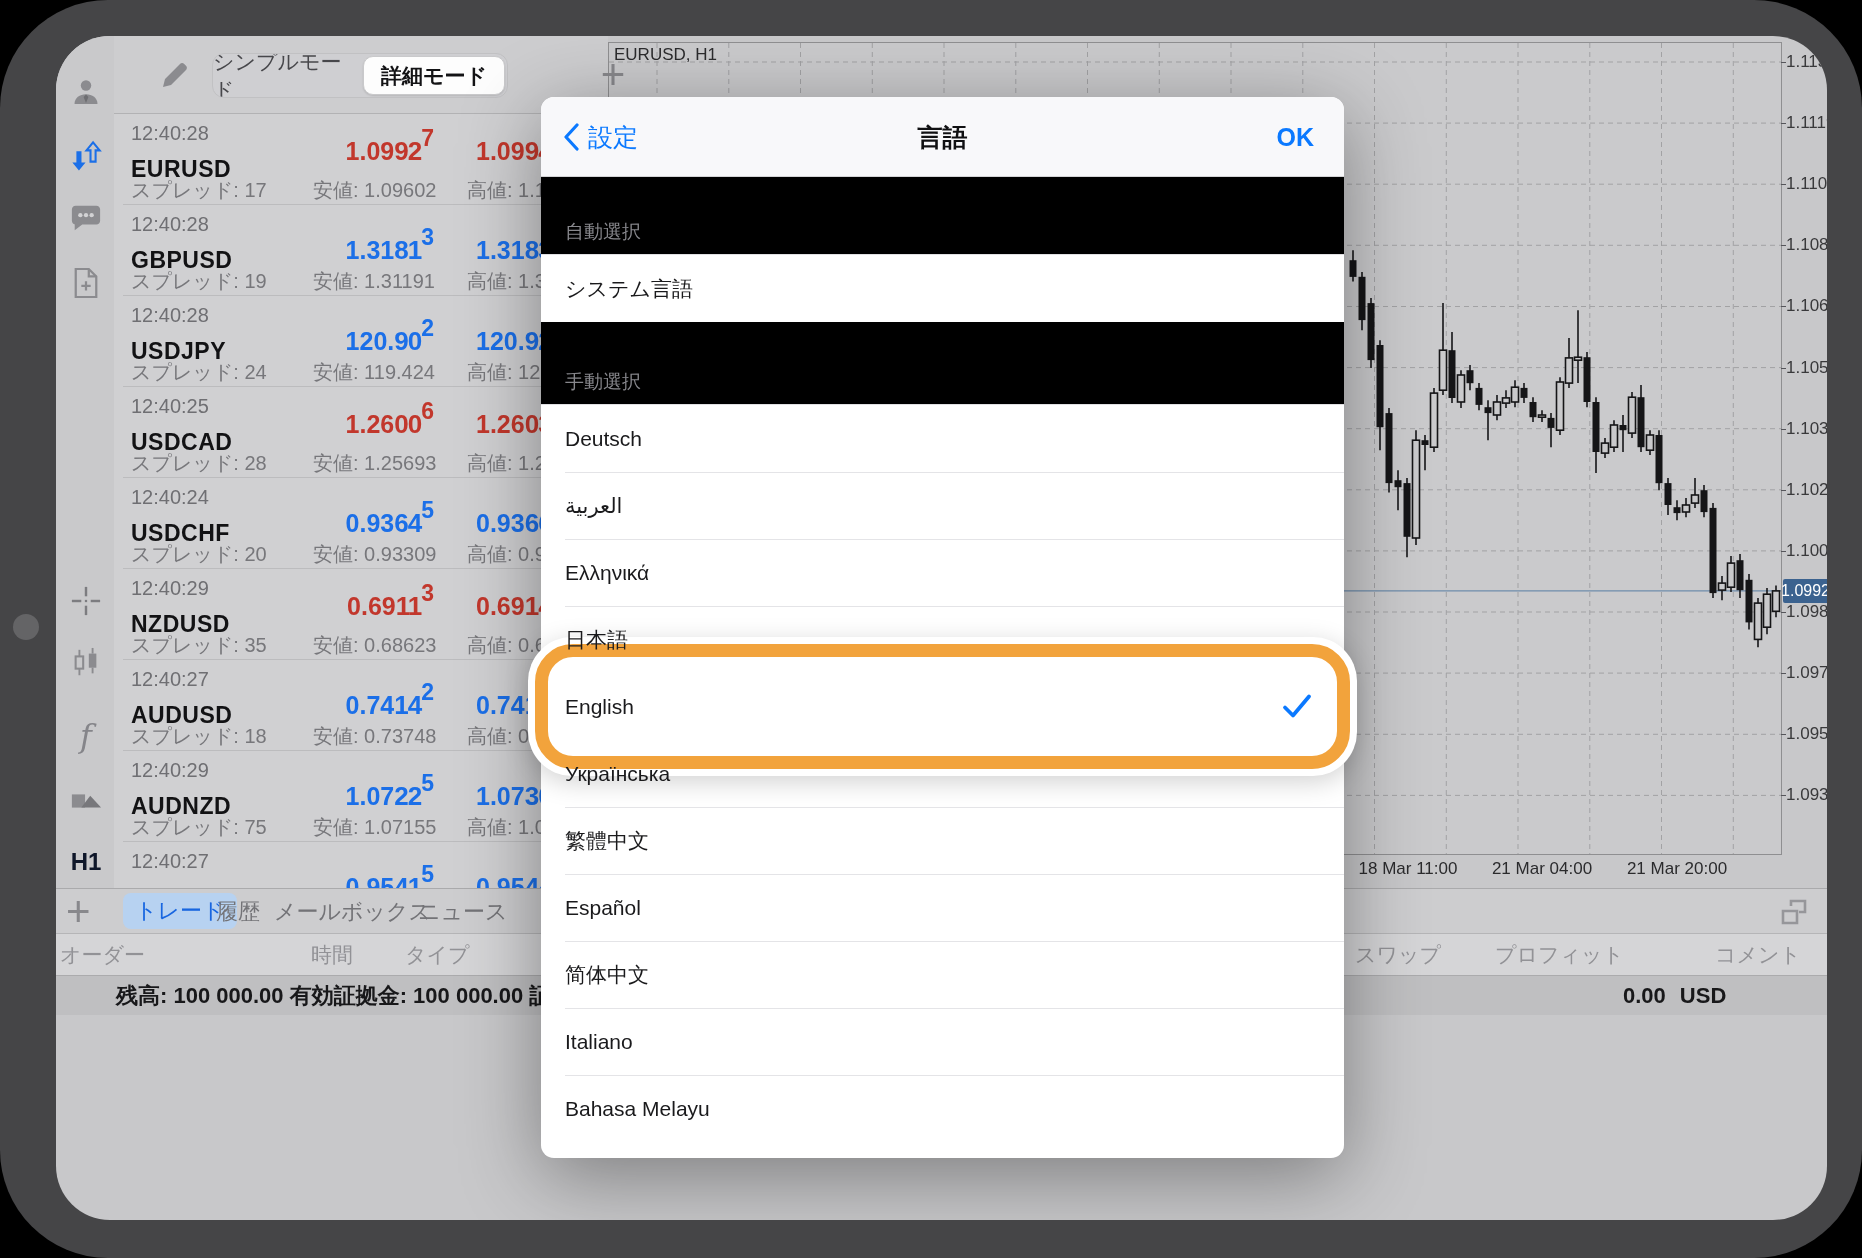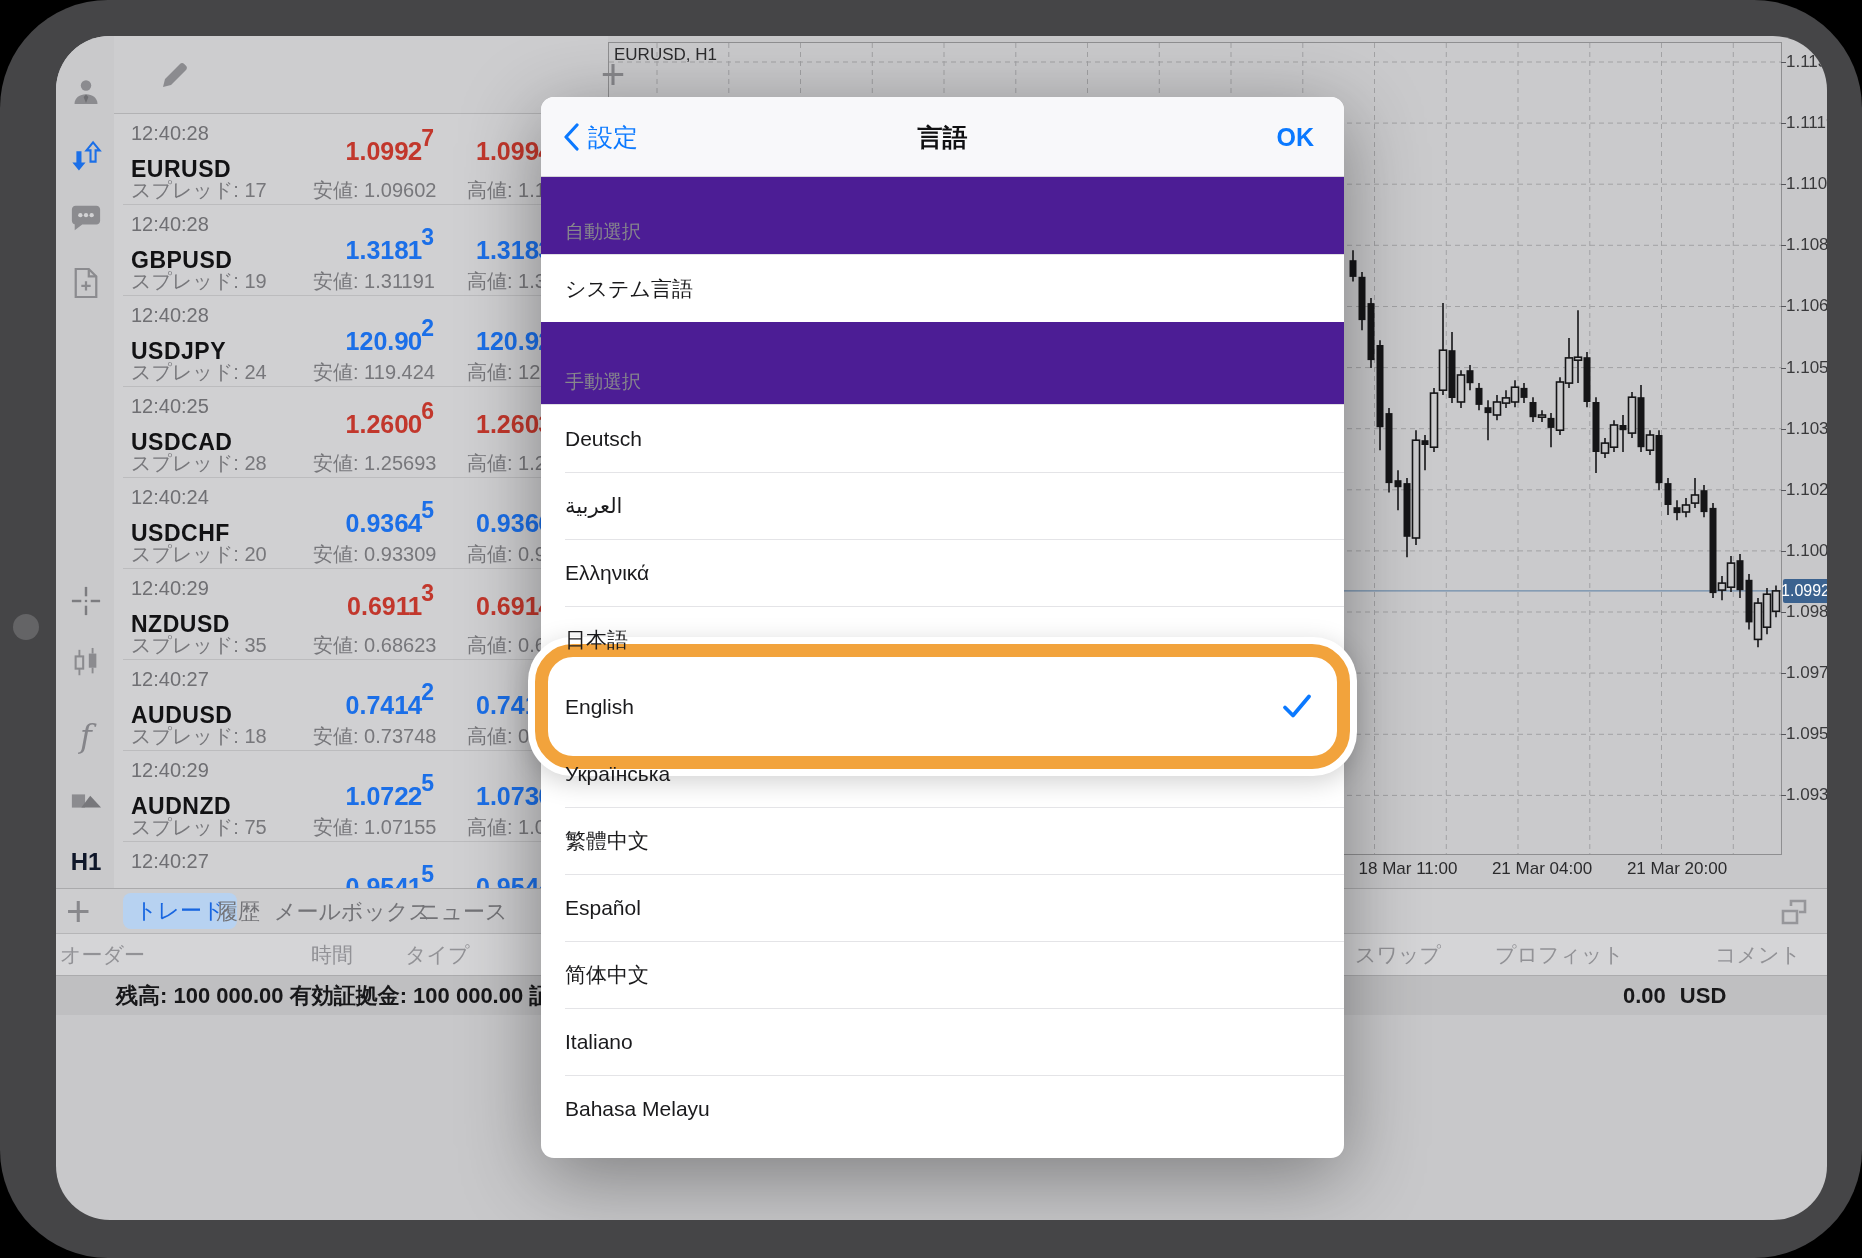--- a/index.html
+++ b/index.html
@@ -61,21 +61,21 @@
   .bal-right{position:absolute;left:1567px;top:0;line-height:40px;white-space:nowrap;}
   .bal-right span{margin-right:14px;}
 
   
   .modal{position:absolute;left:485px;top:61px;width:803px;height:1061px;background:#fff;border-radius:13px;
     box-shadow:0 18px 80px rgba(0,0,0,.38);z-index:30;}
   .m-head{position:relative;height:80px;background:#f8f8fa;border-bottom:1px solid #d4d4d6;border-radius:13px 13px 0 0;}
   .m-back{position:absolute;left:22px;top:0;height:80px;display:flex;align-items:center;gap:9px;font-size:25px;color:#0b79ff;cursor:pointer;}
   .m-title{position:absolute;left:0;right:0;top:0;height:80px;display:flex;align-items:center;justify-content:center;font-size:25px;font-weight:bold;color:#101012;}
   .m-ok{position:absolute;right:30px;top:0;height:80px;display:flex;align-items:center;font-size:25px;font-weight:bold;color:#0b79ff;cursor:pointer;}
-  .m-band{height:78px;background:#4c1d95;display:flex;align-items:flex-end;padding:0 0 9px 24px;font-size:19px;color:#87878c;border-bottom:1px solid #e0e0e3;}
+  .m-band{height:78px;background:#000000;display:flex;align-items:flex-end;padding:0 0 9px 24px;font-size:19px;color:#87878c;border-bottom:1px solid #e0e0e3;}
   .m-band.b2{height:83px;}
   .lrow{position:relative;height:67px;font-size:21px;color:#1a1a1c;cursor:pointer;border-radius:12px;}
   .lrow .lab{position:absolute;left:24px;top:0;line-height:67px;z-index:2;}
   .lsep{position:absolute;left:24px;right:0;top:0;height:1px;background:#e4e4e7;}
   .halo{position:absolute;left:-13px;right:-13px;top:-36px;bottom:-36px;background:#fff;border-radius:44px;box-shadow:0 6px 26px rgba(0,0,0,.18);z-index:0;}
   .ring{position:absolute;left:-6px;right:-6px;top:-29px;bottom:-29px;border:13px solid #F2A33C;background:#fff;border-radius:38px;z-index:1;}
   .chk{position:absolute;right:32px;top:20px;z-index:2;}
 </style>
 </head>
 <body>
@@ -305,20 +305,24 @@
           <span class="sb-txt">H1</span>
         </div>
       </div>
 
     <div class="toolbar">
       <div class="pencil">
         <svg viewBox="0 0 34 34" width="34" height="34">
             <path d="M5 29l8-2L28 12c1.2-1.2 1.2-3 0-4.2L26.2 6c-1.2-1.2-3-1.2-4.2 0L7 21z" fill="#8b8b8f"></path>
           </svg>
       </div>
+      <div class="seg">
+        <div class="seg-btn">シンプルモード</div>
+        <div class="seg-btn active">詳細モード</div>
+      </div>
       <div class="add-top">
           <span class="plus-glyph">+</span>
         </div>
     </div>
 
     <div class="quotes" id="quotes">
         <div class="qrow">
           <div class="q-time">12:40:28</div>
           <div class="q-sym">EURUSD</div>
           <div class="q-bid red"><span class="p-pre">1.09</span><span class="p-big">92</span><span class="p-sup">7</span></div>

